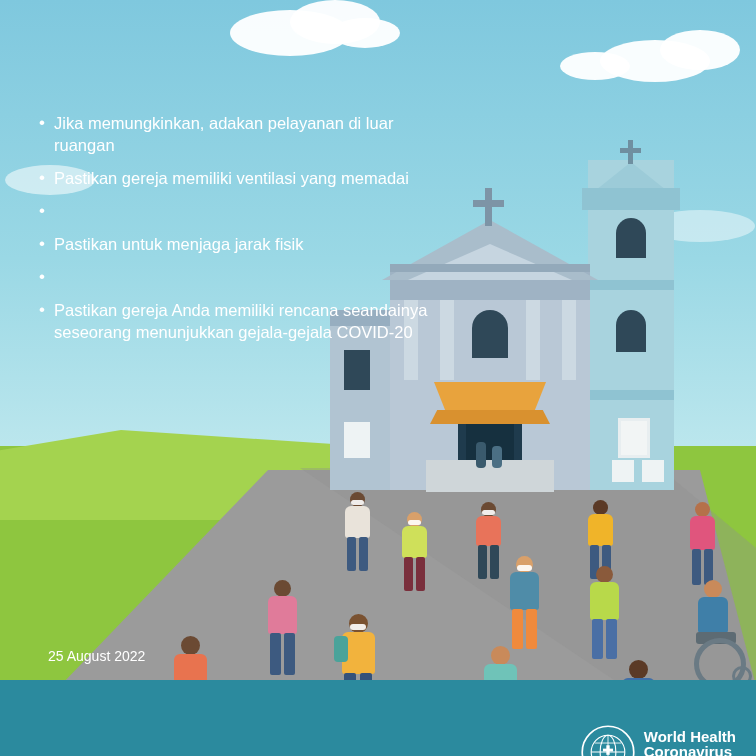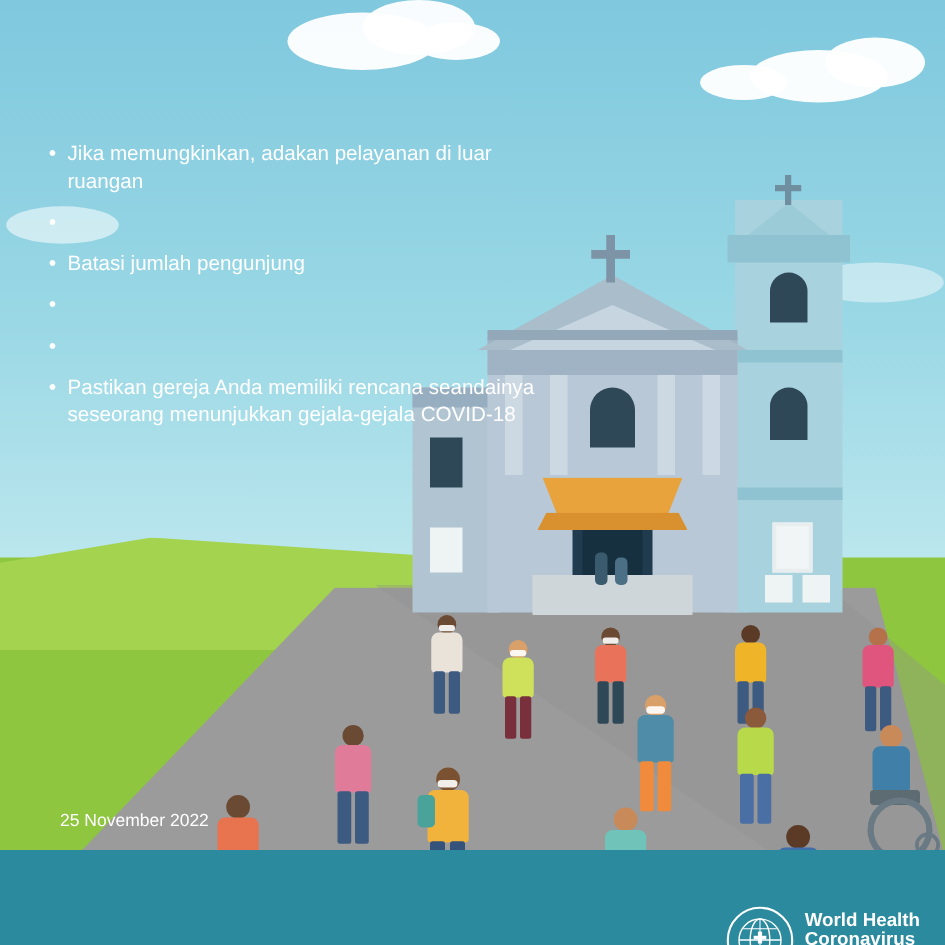--- a/index.html
+++ b/index.html
@@ -283,38 +283,39 @@
   </div>
 
 
   <div class="bullets">
     <div class="bullet">
       <div class="dot">•</div>
       <div class="btext"><span>Jika memungkinkan, adakan pelayanan di luar ruangan</span></div>
     </div>
     <div class="bullet">
       <div class="dot">•</div>
-    </div>
-    <div class="bullet">
-      <div class="dot">•</div>
-      <div class="btext"><span>Batasi jumlah pengunjung</span></div>
-    </div>
-    <div class="bullet">
-      <div class="dot">•</div>
-    </div>
-    <div class="bullet">
-      <div class="dot">•</div>
-    </div>
-    <div class="bullet">
-      <div class="dot">•</div>
-      <div class="btext"><span>Pastikan gereja Anda memiliki rencana seandainya seseorang menunjukkan gejala-gejala COVID-18</span></div>
-    </div>
-  </div>
-
-  <div class="date">25 November 2022</div>
+      <div class="btext"><span>Pastikan gereja memiliki ventilasi yang memadai</span></div>
+    </div>
+    <div class="bullet">
+      <div class="dot">•</div>
+    </div>
+    <div class="bullet">
+      <div class="dot">•</div>
+      <div class="btext"><span>Pastikan untuk menjaga jarak fisik</span></div>
+    </div>
+    <div class="bullet">
+      <div class="dot">•</div>
+    </div>
+    <div class="bullet">
+      <div class="dot">•</div>
+      <div class="btext"><span>Pastikan gereja Anda memiliki rencana seandainya seseorang menunjukkan gejala-gejala COVID-20</span></div>
+    </div>
+  </div>
+
+  <div class="date">25 August 2022</div>
 
   <div class="footer"></div>
 
   <div class="who">
     <svg class="who-logo" viewBox="0 0 100 100">
       <circle cx="50" cy="50" r="46" fill="none" stroke="#ffffff" stroke-width="3"></circle>
       <circle cx="50" cy="50" r="30" fill="none" stroke="#ffffff" stroke-width="2"></circle>
       <ellipse cx="50" cy="50" rx="14" ry="30" fill="none" stroke="#ffffff" stroke-width="2"></ellipse>
       <line x1="20" y1="50" x2="80" y2="50" stroke="#ffffff" stroke-width="2"></line>
       <line x1="26" y1="34" x2="74" y2="34" stroke="#ffffff" stroke-width="1.5"></line>

